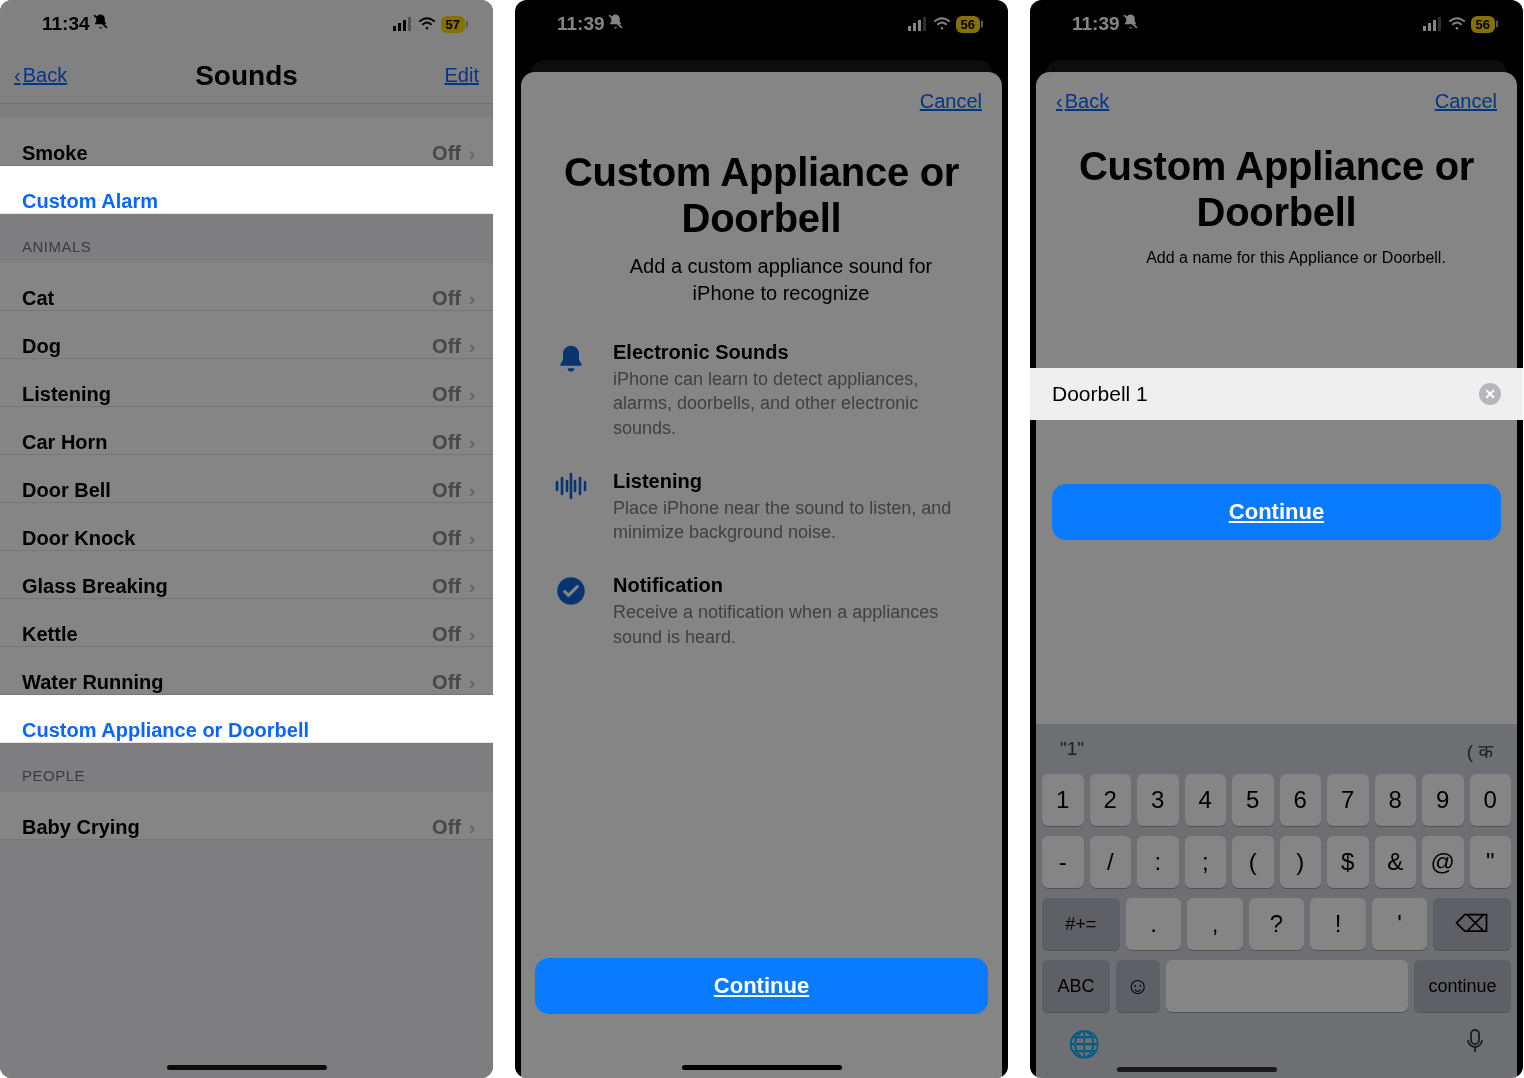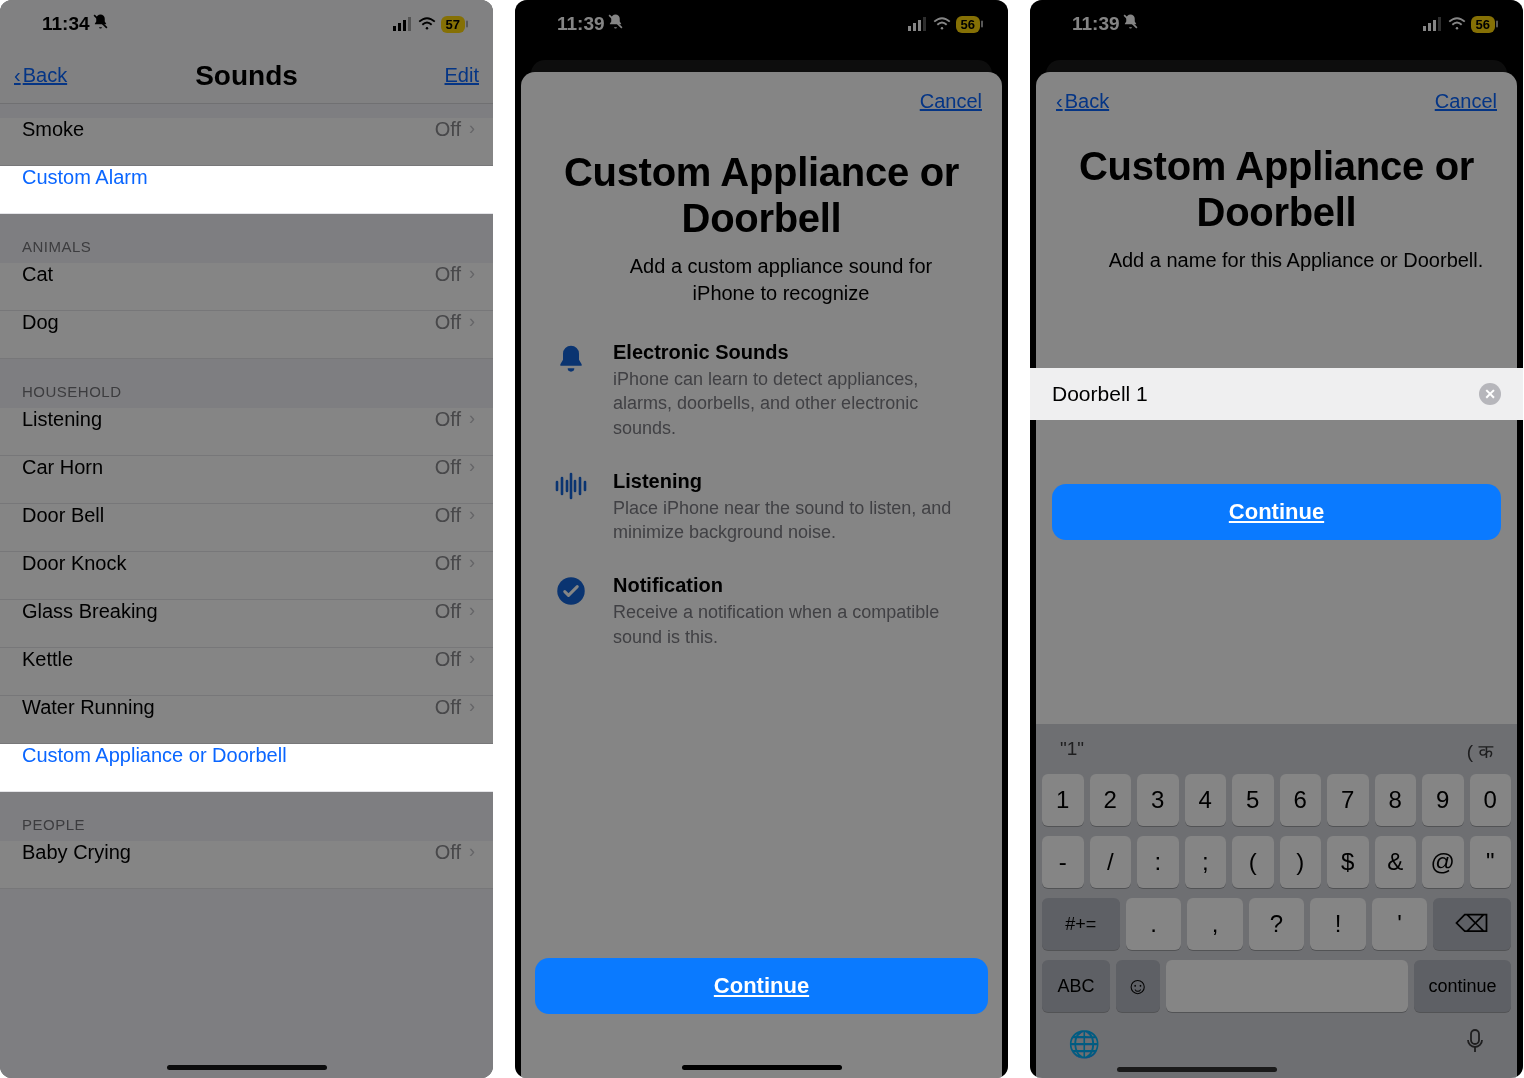--- a/index.html
+++ b/index.html
@@ -72,25 +72,26 @@
 .navlink { color:#0a66ff; font-size: 20px; text-decoration: underline; display:flex; align-items:center; gap:2px; }
 .navlink .chev { text-decoration: none; }
 .section-header {
   color:#747479; font-size:15px; letter-spacing:0.5px;
   padding: 24px 22px 8px;
   text-transform: uppercase;
 }
 .row {
   background:#fff;
   height:48px;
-  display:flex; align-items:flex-start;
+  display:flex; align-items:flex-end;
   padding: 0 18px 0 22px;
   border-bottom: 1px solid #e4e4e8;
   font-size:20px;
   color:#000;
+  font-weight:bold;
 }
 .row .label { flex:1; }
 .row .value { color:#8a8a8e; margin-right:8px; }
 .row .chev-r { color:#c1c1c6; font-size:18px; }
 .row.blue .label { color:#0a66ff; }
 .row.highlight { position: relative; z-index: 5; }
 .s1-home-indicator {
   position:absolute; bottom:8px; left:50%; transform:translateX(-50%);
   width: 160px; height:5px; background:#000; border-radius:3px; opacity:.9;
 }
@@ -144,21 +145,21 @@
 }
 
 .home-indicator {
   position:absolute; bottom:8px; left:50%; transform:translateX(-50%);
   width:160px; height:5px; background:#000; border-radius:3px;
 }
 
 
 .s3-nav { display:flex; justify-content:space-between; padding: 18px 20px 6px; }
 .s3 .sheet-title { padding-top: 24px; }
-.s3 .sheet-sub { padding: 0 24px; font-size: 20px; }
+.s3 .sheet-sub { padding: 0 24px; font-size: 16px; }
 .name-field-wrap {
   background:#efeff0; border-radius: 0;
   display:flex; align-items:center;
   height:52px; padding: 0 22px;
 }
 .name-input {
   flex:1; border:none; background:transparent; font-size:21px; color:#000; outline:none;
   font-family: inherit;
 }
 .clear-btn {
@@ -259,21 +260,20 @@
       <span class="label">Cat</span>
       <span class="value">Off</span>
       <span class="chev-r">›</span>
     </div>
     <div class="row">
       <span class="label">Dog</span>
       <span class="value">Off</span>
       <span class="chev-r">›</span>
     </div>
 
-    <div class="section-header">HOUSEHOLD</div>
     <div id="s1-household">
         <div class="row">
           <span class="label">Listening</span>
     <span class="value">Off</span>
     <span class="chev-r">›</span>
         </div>
         <div class="row">
           <span class="label">Car Horn</span>
     <span class="value">Off</span>
     <span class="chev-r">›</span>
@@ -392,21 +392,21 @@
           </div>
           <div class="feature">
             <div class="ficon">
               <svg width="30" height="30" viewBox="0 0 24 24">
                 <circle cx="12" cy="12" r="11" fill="currentColor"></circle>
                 <path d="M7 12.5l3 3 7-7" stroke="#fff" stroke-width="2.4" fill="none" stroke-linecap="round" stroke-linejoin="round"></path>
               </svg>
             </div>
     <div class="ftxt">
       <h4>Notification</h4>
-      <p>Receive a notification when a compatible sound is this.</p>
+      <p>Receive a notification when a appliances sound is heard.</p>
     </div>
           </div>
         </div>
 
       <div class="home-indicator"></div>
     </div>
   </div>
 
   <div class="dim-overlay"></div>
 

